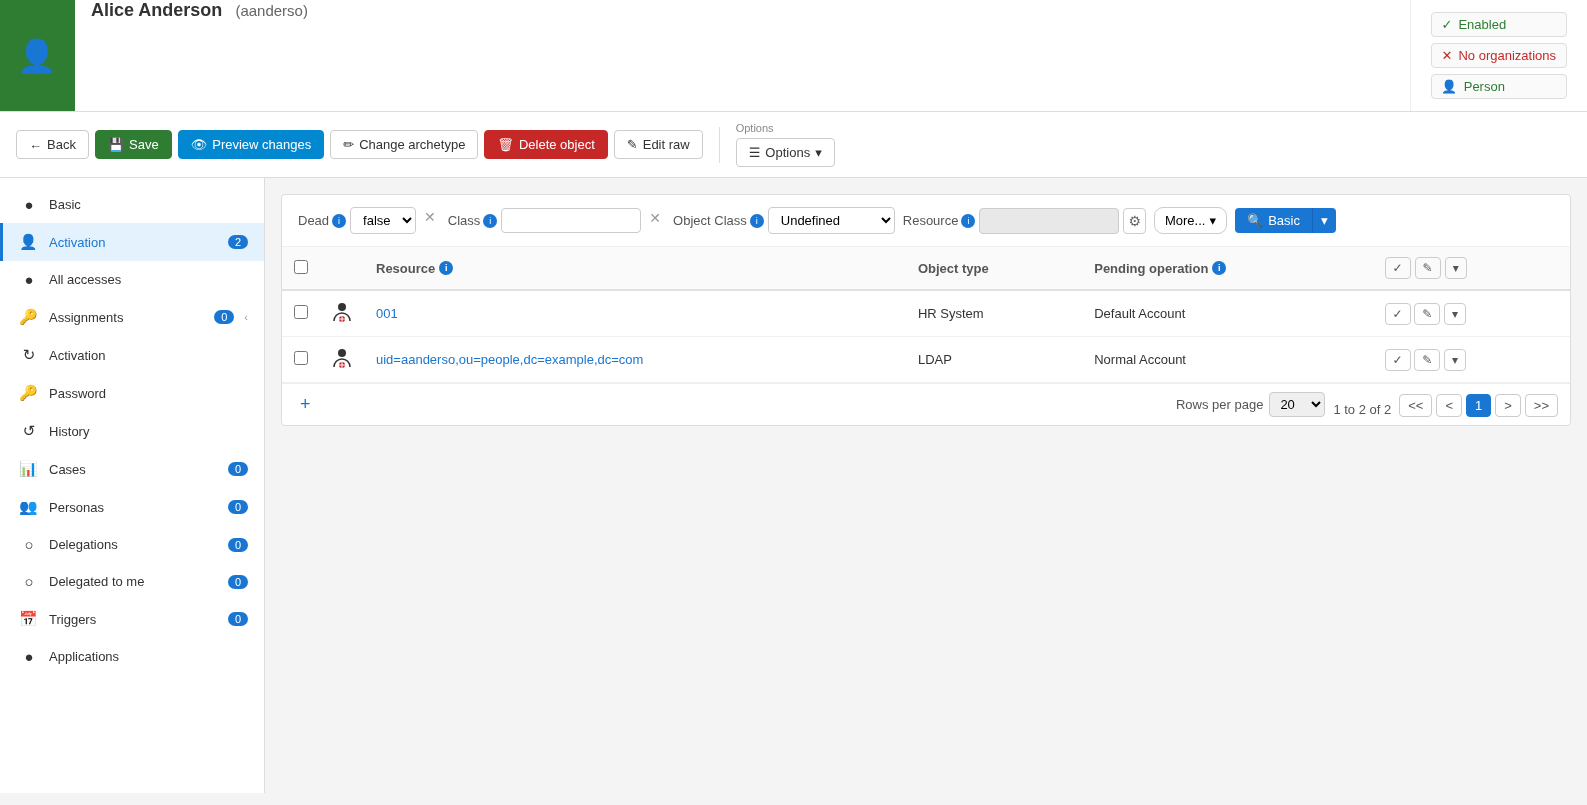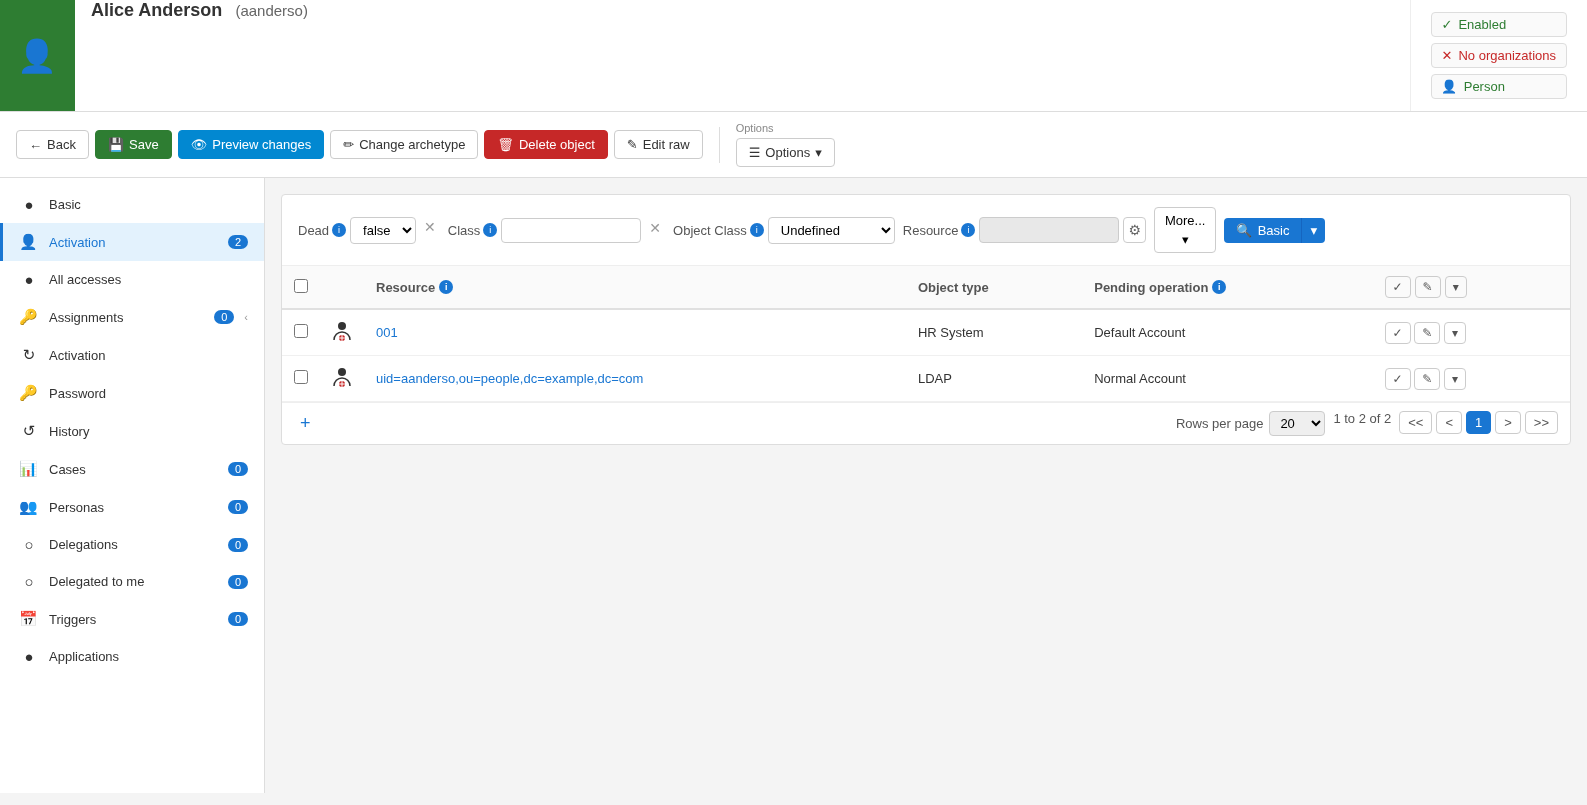--- a/index.html
+++ b/index.html
@@ -49,38 +49,38 @@
     
     .filter-bar { display: flex; align-items: center; gap: 8px; padding: 12px 16px; border-bottom: 1px solid #eee; flex-wrap: wrap; }
     .filter-item { display: flex; gap: 4px; }
     .filter-label { font-size: 13px; color: #555; display: flex; align-items: center; gap: 3px; }
     .info-icon { display: inline-flex; align-items: center; justify-content: center; width: 14px; height: 14px; background: #1976d2; color: #fff; border-radius: 50%; font-size: 9px; cursor: help; }
     .filter-select { padding: 4px 8px; border: 1px solid #ccc; border-radius: 4px; font-size: 13px; background: #fff; }
     .filter-input { padding: 4px 8px; border: 1px solid #ccc; border-radius: 4px; font-size: 13px; width: 140px; }
     .filter-clear { cursor: pointer; color: #999; font-size: 14px; padding: 2px 4px; }
     .filter-gear { cursor: pointer; color: #666; font-size: 14px; padding: 4px; border: 1px solid #ccc; border-radius: 4px; background: #fff; }
     .btn-search { background: #1976d2; color: #fff; border: none; border-radius: 4px; padding: 5px 12px; cursor: pointer; display: flex; align-items: center; gap: 5px; font-size: 13px; }
-    .btn-more { background: #fff; border: 1px solid #ccc; border-radius: 4px; padding: 5px 10px; cursor: pointer; font-size: 13px; display: flex; align-items: center; gap: 4px; flex-direction: column; }
+    .btn-more { background: #fff; border: 1px solid #ccc; border-radius: 9px; padding: 5px 10px; cursor: pointer; font-size: 13px; display: flex; align-items: center; gap: 4px; }
     .btn-search-dropdown { background: #1976d2; color: #fff; border: none; border-radius: 0 4px 4px 0; padding: 5px 8px; cursor: pointer; border-left: 1px solid #1565c0; }
     .search-group { display: flex; }
     .search-group .btn-search { border-radius: 4px 0 0 4px; }
 
     
     .table-area { padding: 0; }
     table { width: 100%; border-collapse: collapse; }
     th { background: #fafafa; border-bottom: 2px solid #e0e0e0; padding: 10px 12px; text-align: left; font-weight: 600; font-size: 13px; color: #555; }
     td { padding: 10px 12px; border-bottom: 1px solid #f0f0f0; font-size: 13px; vertical-align: middle; }
     .link { color: #1976d2; text-decoration: none; }
     .person-icon { display: inline-flex; align-items: center; justify-content: center; color: #333; font-size: 18px; }
     .action-btn { background: none; border: 1px solid #ccc; border-radius: 4px; padding: 3px 7px; cursor: pointer; font-size: 12px; color: #555; display: inline-flex; align-items: center; gap: 3px; }
 
     
     .table-footer { display: flex; align-items: center; justify-content: space-between; padding: 8px 12px; border-top: 1px solid #eee; }
     .add-btn { background: none; border: none; cursor: pointer; font-size: 18px; color: #1976d2; padding: 2px 6px; }
-    .pagination { display: flex; align-items: flex-start; gap: 4px; font-size: 13px; color: #555; }
+    .pagination { display: flex; align-items: flex-end; gap: 4px; font-size: 13px; color: #555; }
     .rows-per-page { display: flex; align-items: center; gap: 6px; }
     .page-select { padding: 3px 6px; border: 1px solid #ccc; border-radius: 4px; font-size: 13px; }
     .page-btn { background: #fff; border: 1px solid #ccc; border-radius: 4px; padding: 3px 8px; cursor: pointer; font-size: 13px; color: #555; }
     .page-btn.active { background: #1976d2; color: #fff; border-color: #1976d2; }
     .page-btn:disabled { color: #bbb; cursor: default; }
 
     .checkbox { width: 14px; height: 14px; cursor: pointer; }
     .th-checkbox { width: 36px; }
     .th-icon { width: 36px; }
 

